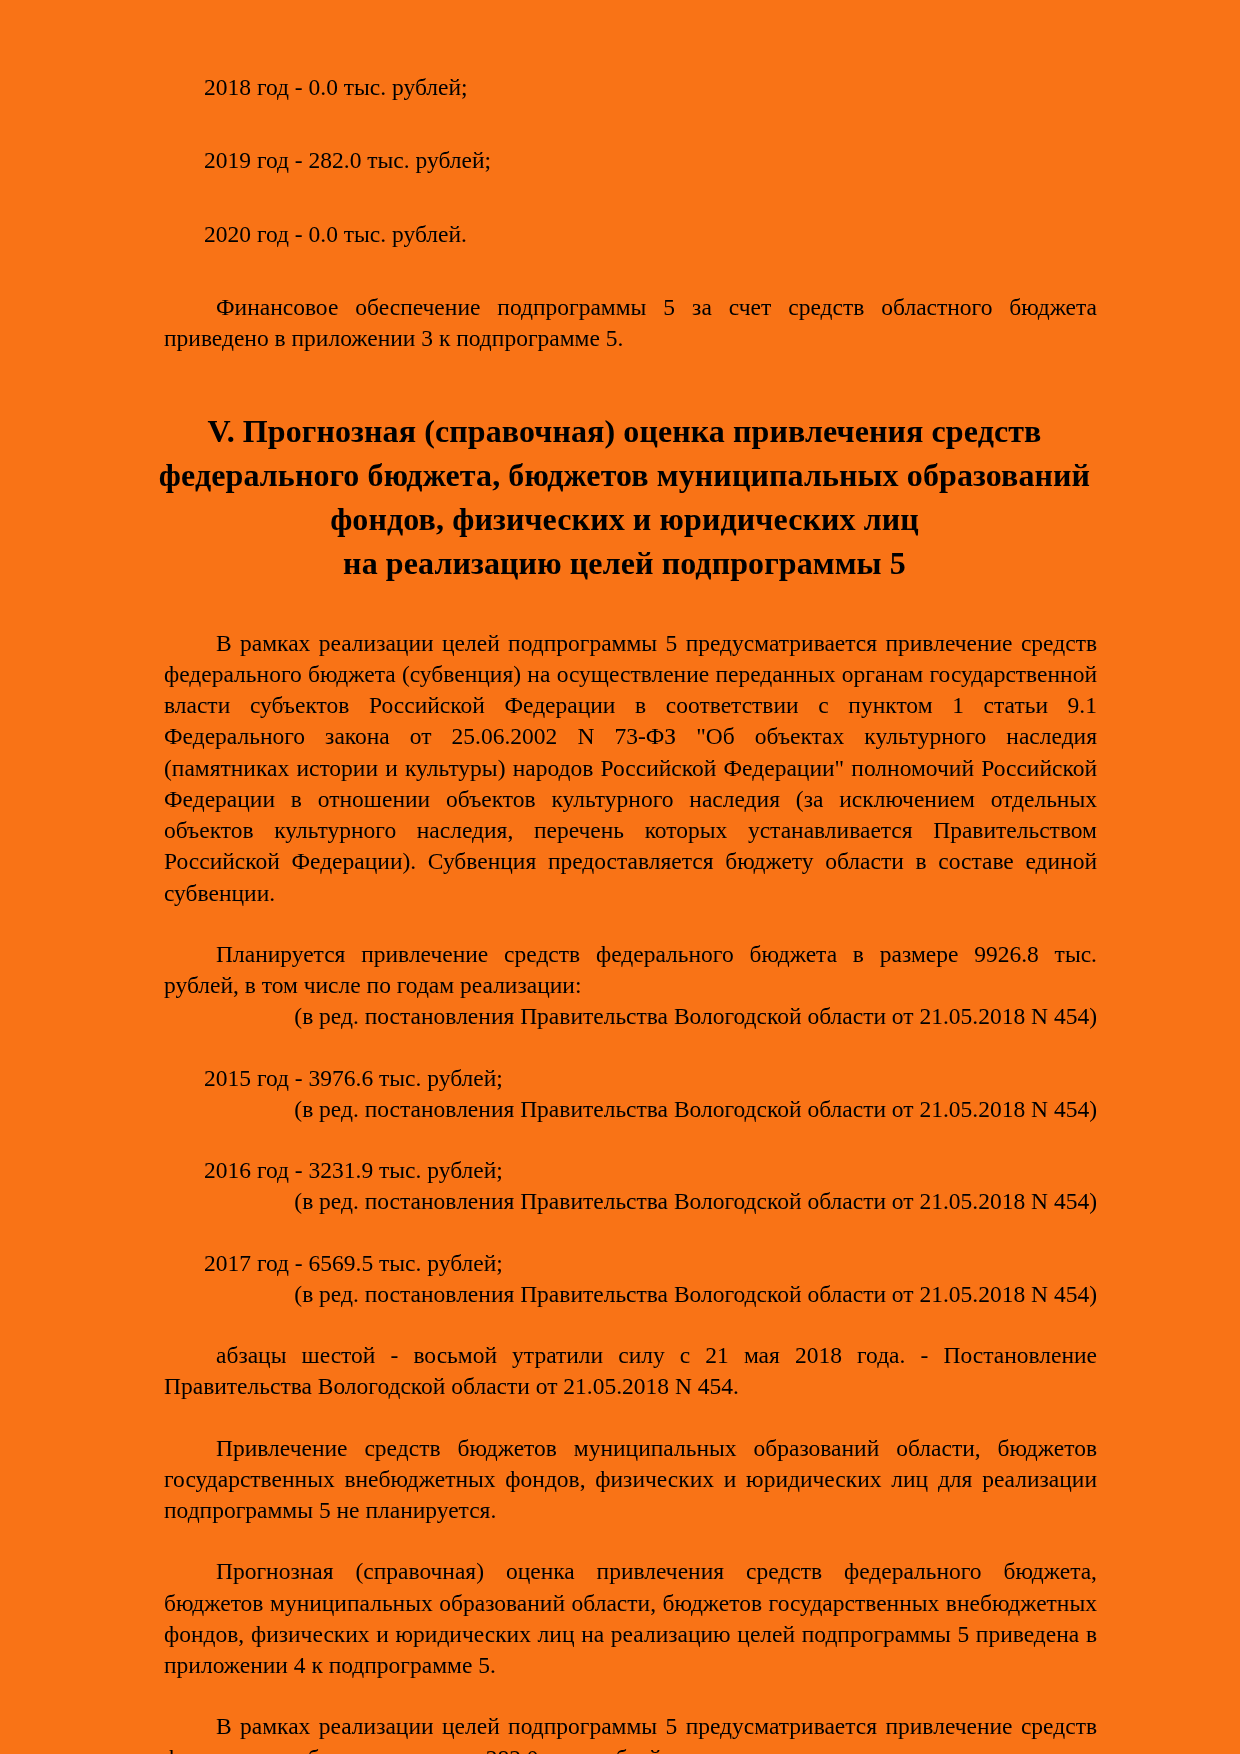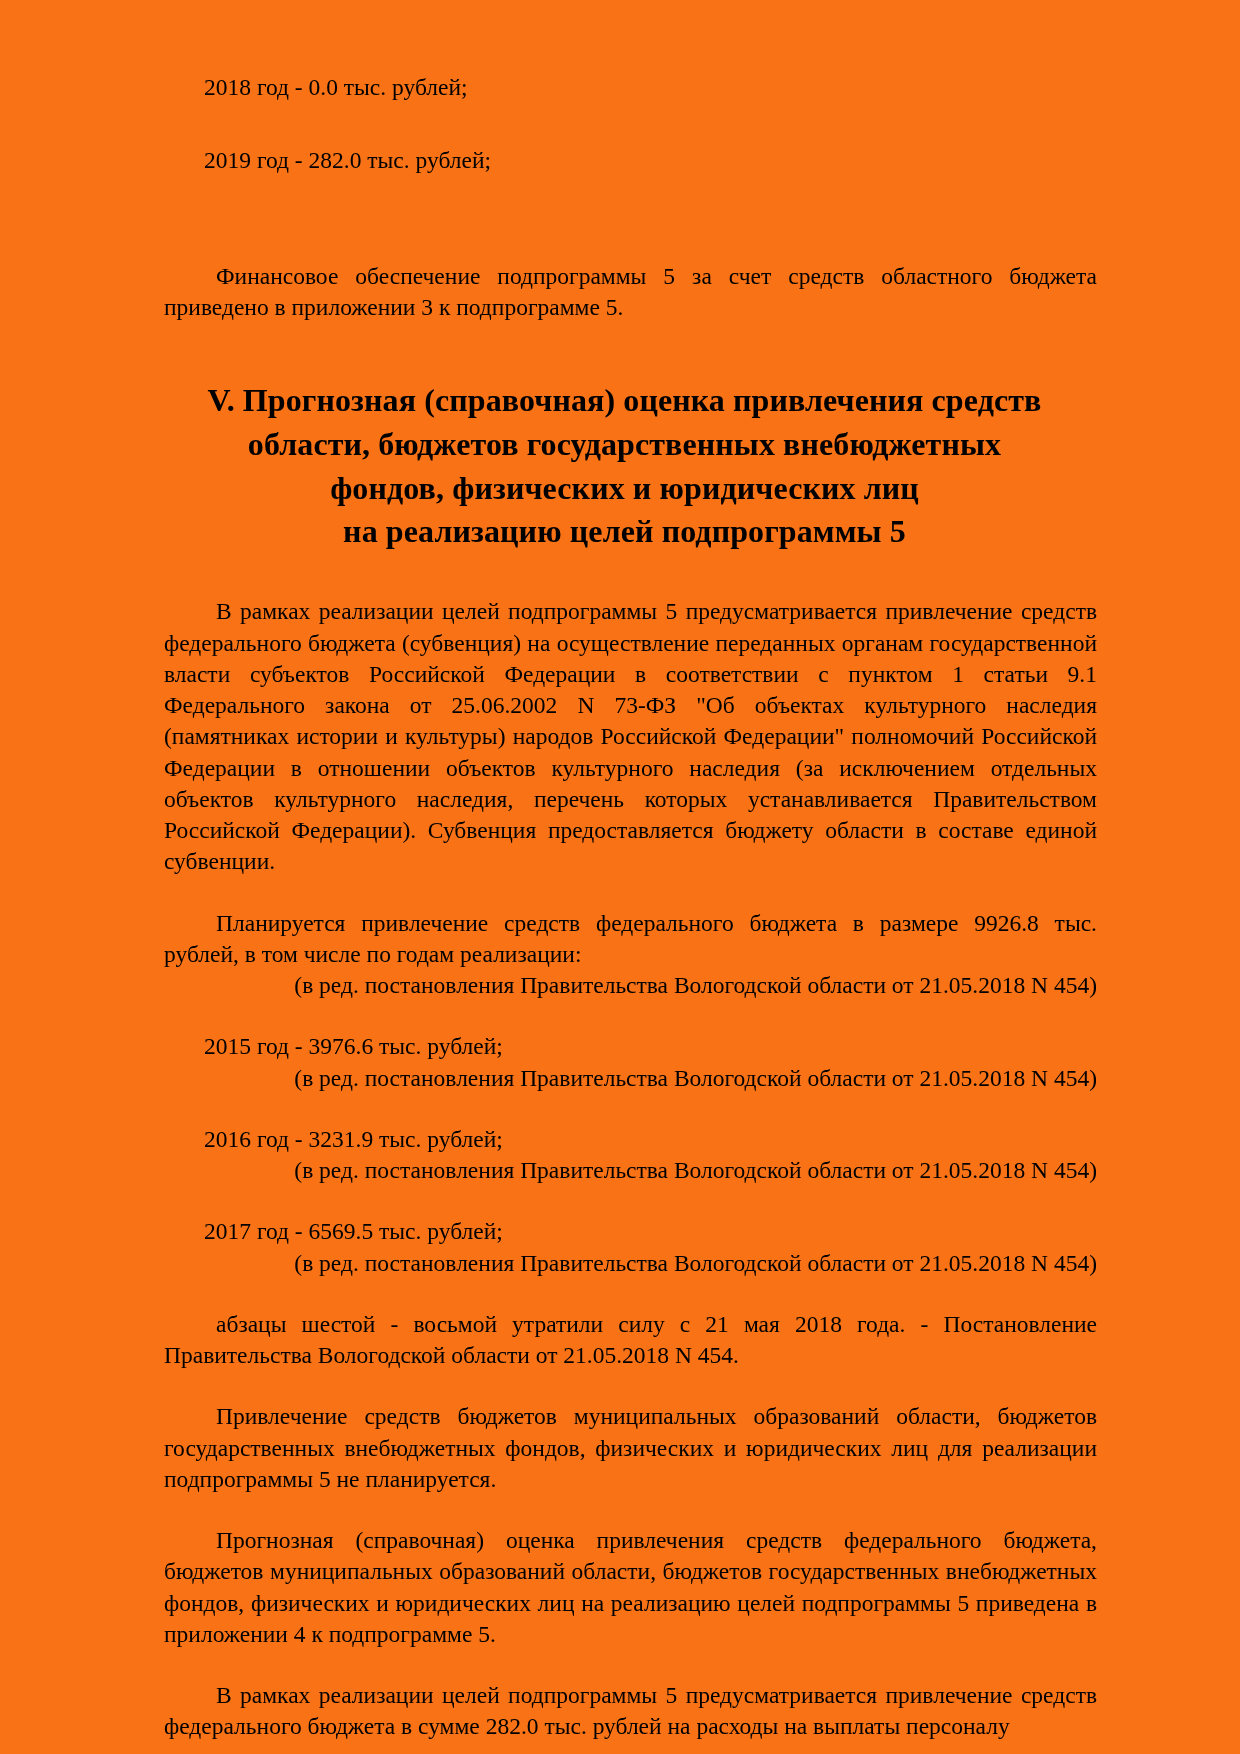--- a/index.html
+++ b/index.html
@@ -66,31 +66,32 @@
 </head>
 <body>
 
 <div class="page">
 
   <div>
     <p class="p year-line">2018 год - 0.0 тыс. рублей;</p>
     <div class="gap-lg"></div>
     <p class="p year-line">2019 год - 282.0 тыс. рублей;</p>
     <div class="gap-lg"></div>
+    <p class="p year-line">2020 год - 0.0 тыс. рублей.</p>
   </div>
 
   <div class="gap-lg"></div>
 
   <p class="p">Финансовое обеспечение подпрограммы 5 за счет средств областного бюджета приведено в приложении 3 к подпрограмме 5.</p>
 
   <div class="gap-xl"></div>
 
   <div class="heading">
     <span class="hline">V. Прогнозная (справочная) оценка привлечения средств</span>
-    <span class="hline">области, бюджетов государственных внебюджетных</span>
+    <span class="hline">федерального бюджета, бюджетов муниципальных образований</span>
     <span class="hline">фондов, физических и юридических лиц</span>
     <span class="hline">на реализацию целей подпрограммы 5</span>
   </div>
 
   <div class="gap-lg"></div>
 
   <p class="p">В рамках реализации целей подпрограммы 5 предусматривается привлечение средств федерального бюджета (субвенция) на осуществление переданных органам государственной власти субъектов Российской Федерации в соответствии с пунктом 1 статьи 9.1 Федерального закона от 25.06.2002 N 73-ФЗ "Об объектах культурного наследия (памятниках истории и культуры) народов Российской Федерации" полномочий Российской Федерации в отношении объектов культурного наследия (за исключением отдельных объектов культурного наследия, перечень которых устанавливается Правительством Российской Федерации). Субвенция предоставляется бюджету области в составе единой субвенции.</p>
 
   <div class="gap-md"></div>
 

